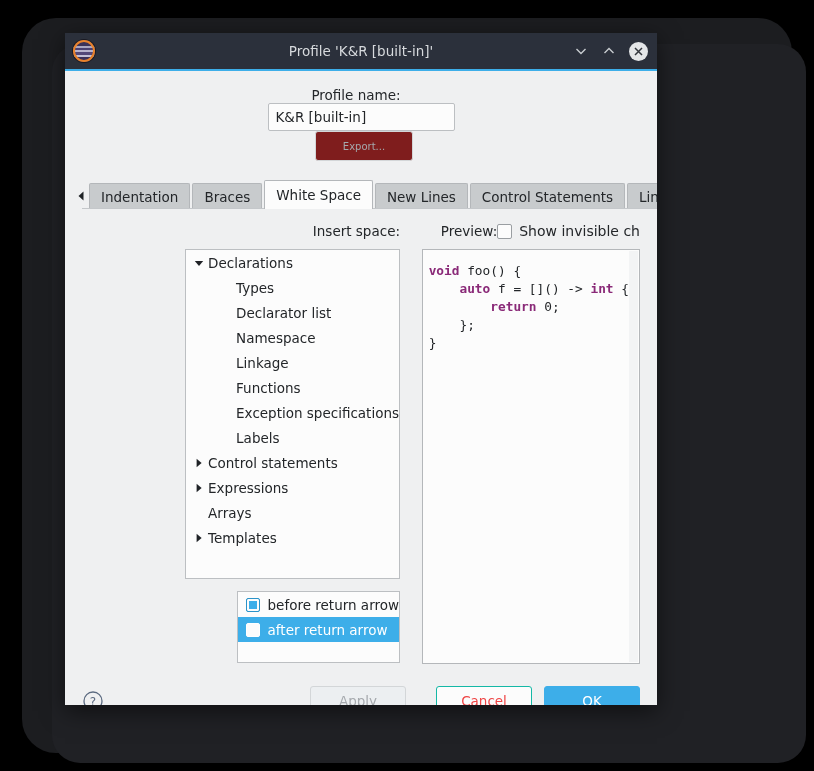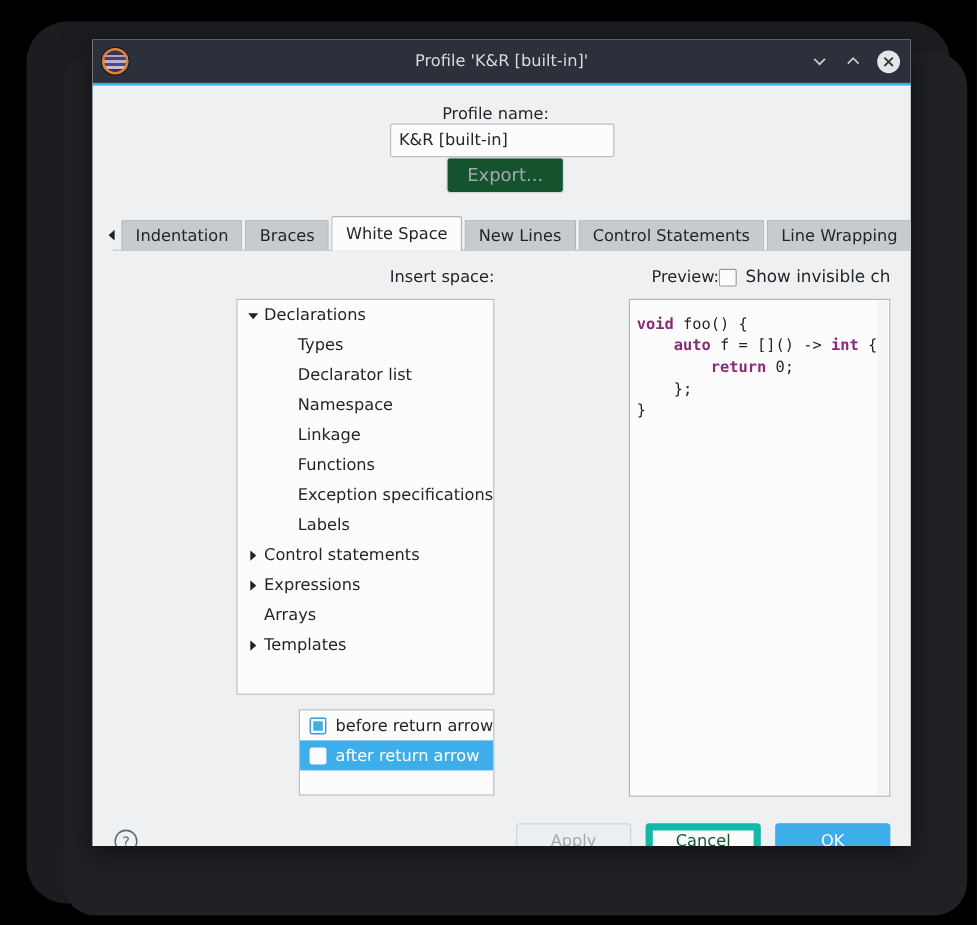--- a/index.html
+++ b/index.html
@@ -28,22 +28,22 @@
     position: absolute;
     left: 30px; top: 26px;
     width: 754px; height: 719px;
     background: #202125;
     border-radius: 28px;
   }
 
   
   #app-window {
     position: absolute;
-    left: 77px; top: 33px;
-    width: 682px;   
+    left: 65px; top: 33px;
+    width: 592px;   
     height: 672px;
     background: #eff0f1;
     box-shadow: 0 6px 22px rgba(0,0,0,0.55);
     overflow: hidden;
   }
 
   
   #title-bar {
     position: relative;
     height: 36px;
@@ -117,26 +117,26 @@
     font-family: "DejaVu Sans", sans-serif;
     font-size: 13.5px;
     color: #232629;
     padding: 0 7px;
     box-sizing: border-box;
     outline: none;
   }
   #export-button {
     width: 98px; height: 30px;
     margin-left: 6px;
-    background: #14532d;
+    background: #7f1d1d;
     border: 1px solid #d3d6d8;
     border-radius: 3px;
     color: #a5a9ad;
     font-family: "DejaVu Sans", sans-serif;
-    font-size: 15px;
+    font-size: 10px;
   }
 
   
   #tab-bar {
     position: relative;
     margin: 19px 0 0 0;
     height: 29px;
     display: flex;
     align-items: flex-end;
     padding-left: 8px;
@@ -345,22 +345,23 @@
     cursor: pointer;
     box-sizing: border-box;
   }
   #apply-button {
     background: #eceff1;
     border: 1px solid #d3d6d8;
     color: #a5a9ad;
   }
   #cancel-button {
     background: #fcfcfc;
-    border: 6px solid #14b8a6;
-    color: #14532d;
+    border: 1px solid #14b8a6;
+    color: #ef4444;
+    margin-left: 18px;
   }
   #ok-button {
     background: #3daee9;
     border: 1px solid #3daee9;
     color: #ffffff;
   }
 </style>
 </head>
 <body>
 

